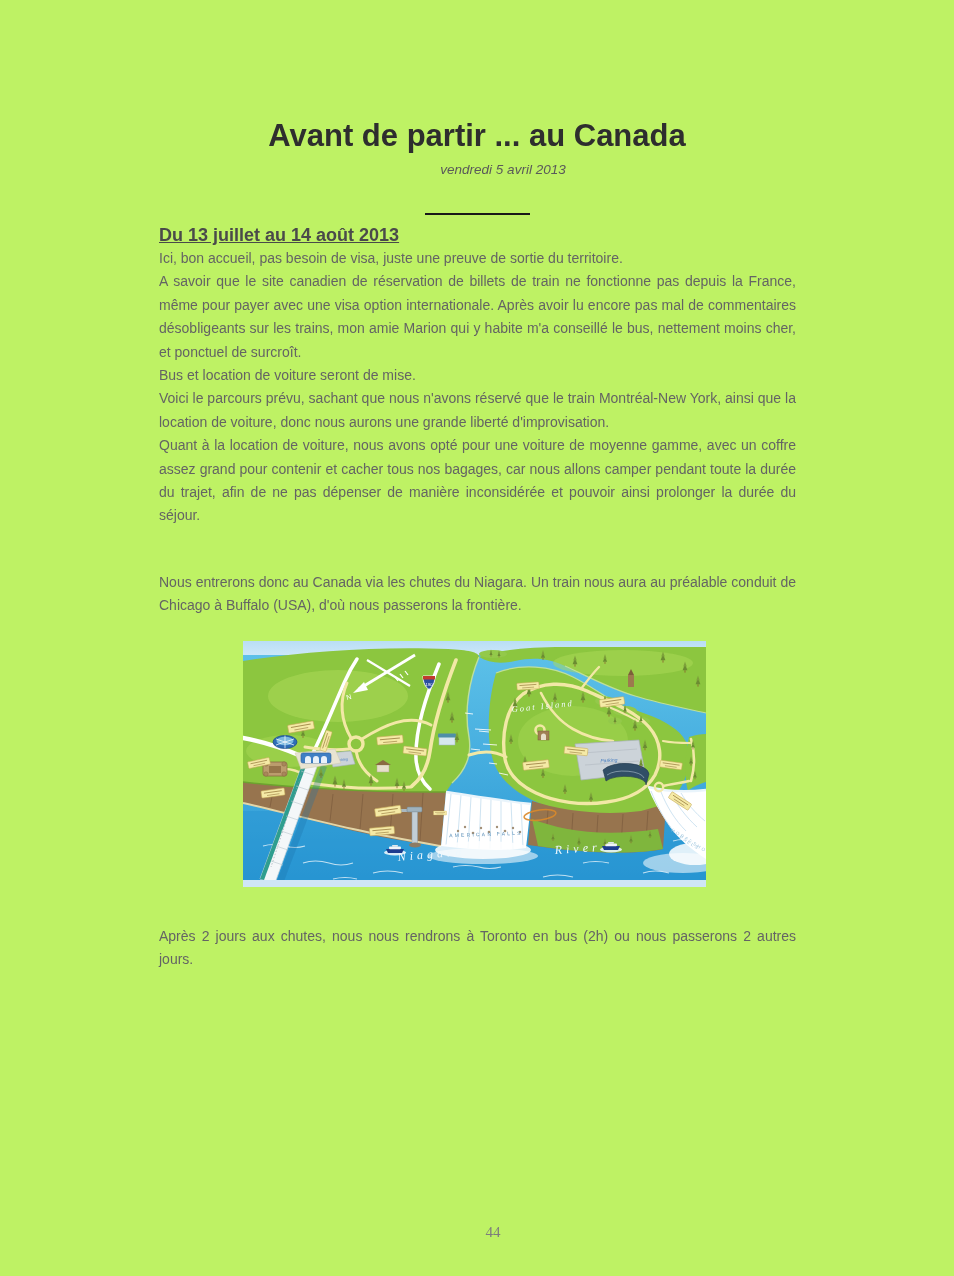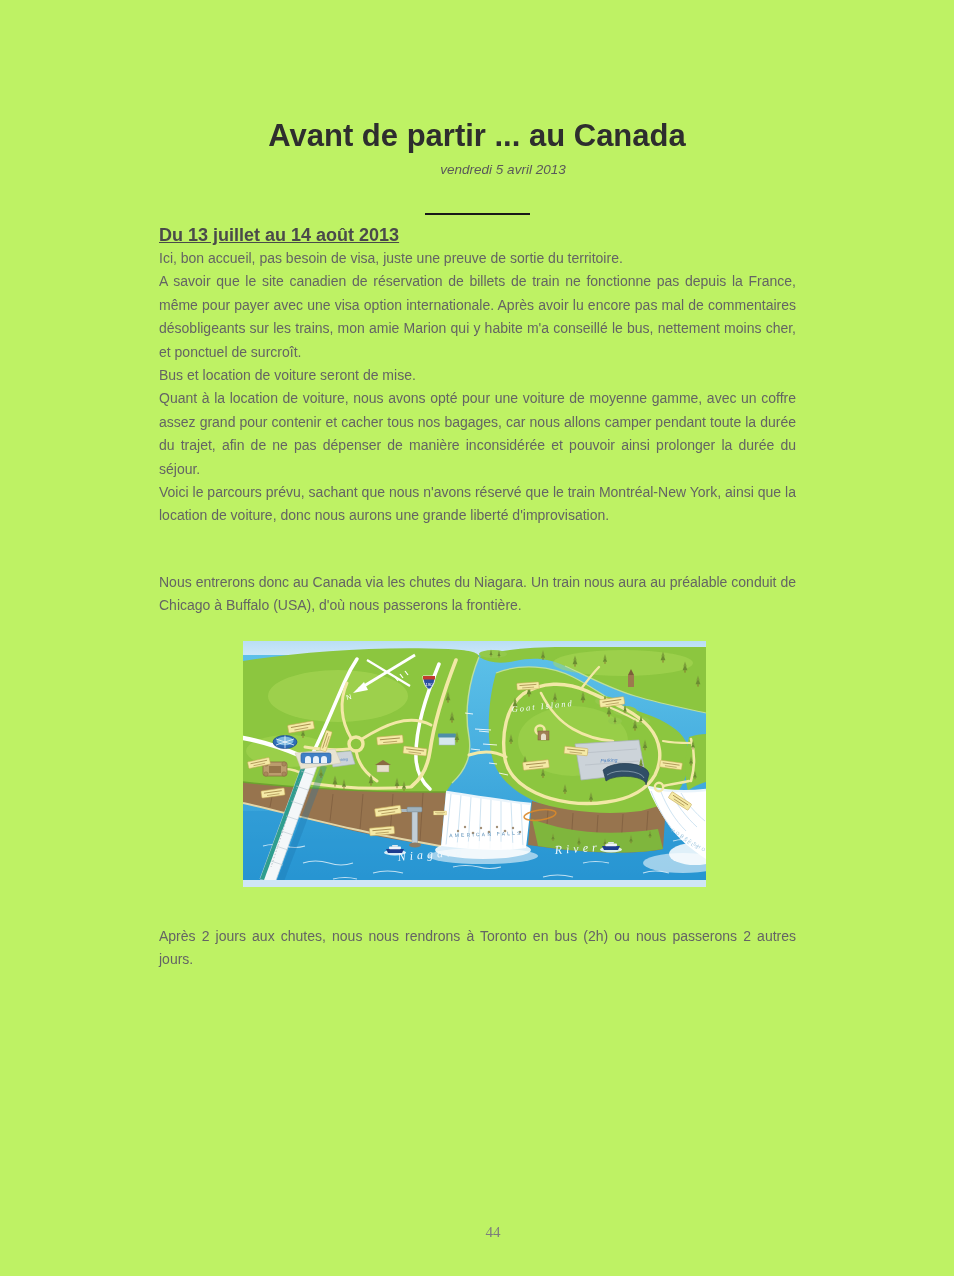--- a/index.html
+++ b/index.html
@@ -31,22 +31,22 @@
 
   <div class="title">Avant de partir ... au Canada</div>
   <div class="date">vendredi 5 avril 2013</div>
   <div class="divider"></div>
   <div class="heading">Du 13 juillet au 14 août 2013</div>
 
   <div class="bodyblock b1">
     <p class="para">Ici, bon accueil, pas besoin de visa, juste une preuve de sortie du territoire.</p>
     <p class="para">A savoir que le site canadien de réservation de billets de train ne fonctionne pas depuis la France, même pour payer avec une visa option internationale. Après avoir lu encore pas mal de commentaires désobligeants sur les trains, mon amie Marion qui y habite m'a conseillé le bus, nettement moins cher, et ponctuel de surcroît.</p>
     <p class="para">Bus et location de voiture seront de mise.</p>
+    <p class="para">Voici le parcours prévu, sachant que nous n'avons réservé que le train Montréal-New York, ainsi que la location de voiture, donc nous aurons une grande liberté d'improvisation.</p>
     <p class="para">Quant à la location de voiture, nous avons opté pour une voiture de moyenne gamme, avec un coffre assez grand pour contenir et cacher tous nos bagages, car nous allons camper pendant toute la durée du trajet, afin de ne pas dépenser de manière inconsidérée et pouvoir ainsi prolonger la durée du séjour.</p>
-    <p class="para">Voici le parcours prévu, sachant que nous n'avons réservé que le train Montréal-New York, ainsi que la location de voiture, donc nous aurons une grande liberté d'improvisation.</p>
   </div>
 
   <div class="bodyblock b2">
     <p class="para">Nous entrerons donc au Canada via les chutes du Niagara. Un train nous aura au préalable conduit de Chicago à Buffalo (USA), d'où nous passerons la frontière.</p>
   </div>
 
   <div class="map">
   <svg viewBox="0 0 463 246" width="463" height="246">
     <defs>
       <linearGradient id="skyg" x1="0" y1="0" x2="0" y2="1">

